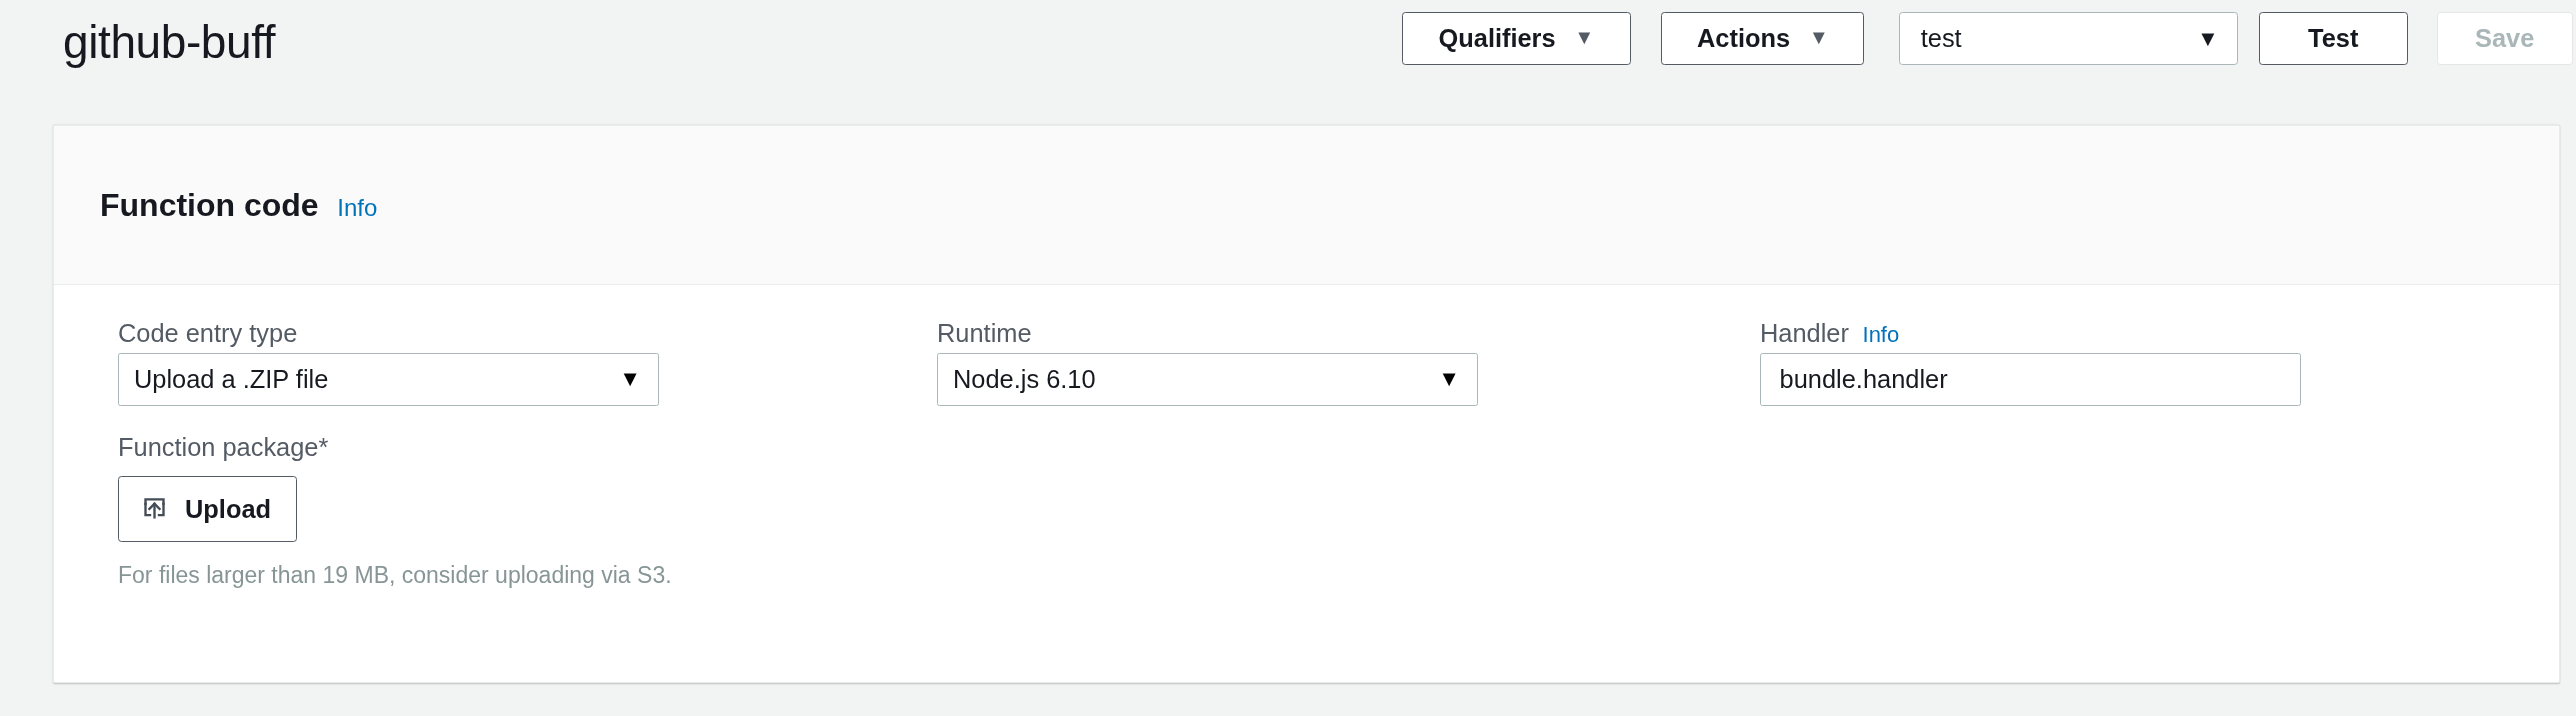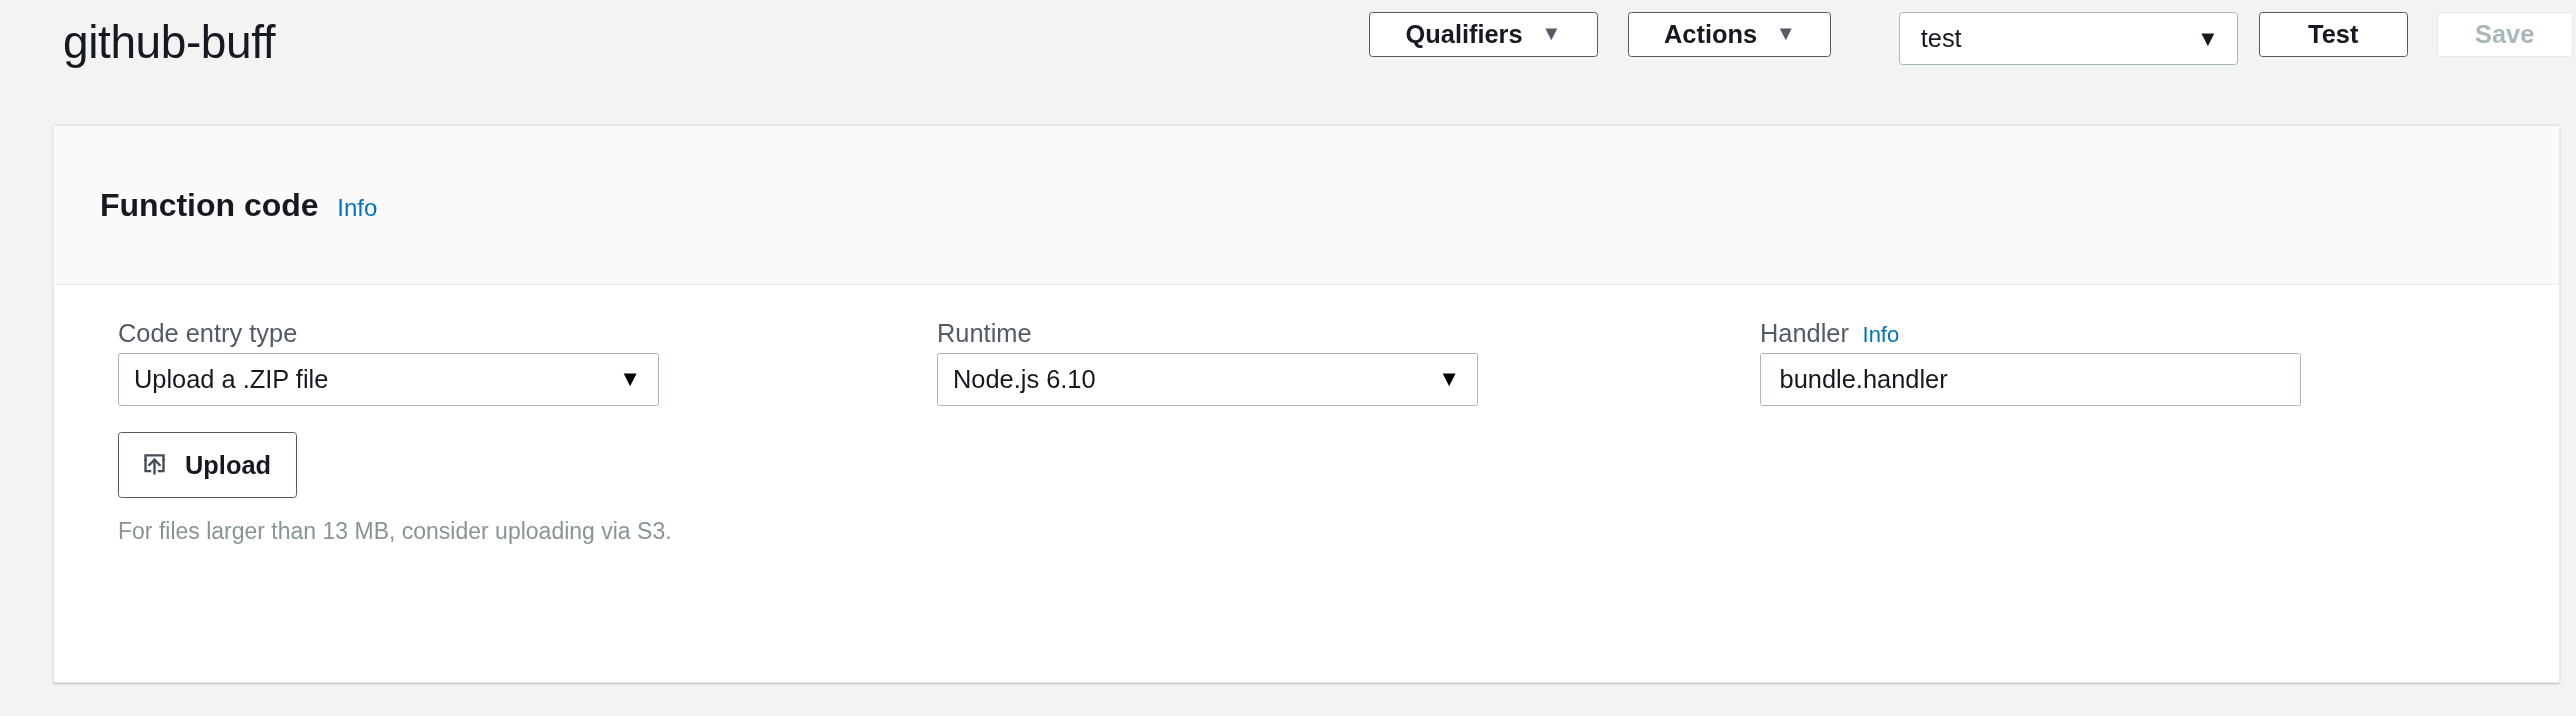--- a/index.html
+++ b/index.html
@@ -45,21 +45,21 @@
   .topbar-actions {
     position: absolute;
     right: 15.3px;
     top: 12px;
     display: flex;
     align-items: flex-start;
     gap: 0;
   }
 
   .btn {
-    height: 45px;
+    height: 53px;
     border-radius: 3.4px;
     background: #ffffff;
     display: inline-flex;
     align-items: center;
     justify-content: center;
     font-family: "Liberation Sans", sans-serif;
     font-size: 25.4px;
     cursor: pointer;
     white-space: nowrap;
     user-select: none;
@@ -74,21 +74,21 @@
   }
 
   .btn-dropdown .caret {
     font-size: 20.3px;
     line-height: 1;
     color: #545b64;
     transform: translateY(-0.8px);
   }
 
   .btn-qualifiers { width: 229px; margin-right: 30.5px; }
-  .btn-actions    { width: 203px; margin-right: 68px; }
+  .btn-actions    { width: 203px; margin-right: 35px; }
 
   .select-test {
     width: 339px;
     height: 53px;
     border: 1.7px solid #aab7b8;
     border-radius: 3.4px;
     background: #ffffff;
     display: flex;
     align-items: center;
     justify-content: space-between;
@@ -320,34 +320,35 @@
 
       <div class="field col3">
         <div class="field-label">
           <span>Handler</span>
           <span class="info-link">Info</span>
         </div>
         <div class="control text-input" placeholder="bundle.handler">bundle.handler</div>
       </div>
 
       <div class="package-block">
+        <div class="package-label">Function package*</div>
 
         <div class="upload-btn">
           <span class="upload-icon">
             <svg viewBox="0 0 24 24" width="27" height="27" fill="none" stroke="#444c56" stroke-width="2.1" stroke-linecap="square" stroke-linejoin="miter">
               <path d="M4 7V3h16v4"></path>
               <path d="M4 7v10h4"></path>
               <path d="M20 7v10h-4"></path>
               <path d="M12 19V7"></path>
               <path d="M7.5 11.5L12 6.8l4.5 4.7"></path>
             </svg>
           </span>
           <span>Upload</span>
         </div>
 
-        <div class="helper-text">For files larger than 13 MB, consider uploading via S3.</div>
+        <div class="helper-text">For files larger than 19 MB, consider uploading via S3.</div>
       </div>
 
     </div>
   </div>
 
 </div>
 
 
 </body></html>

